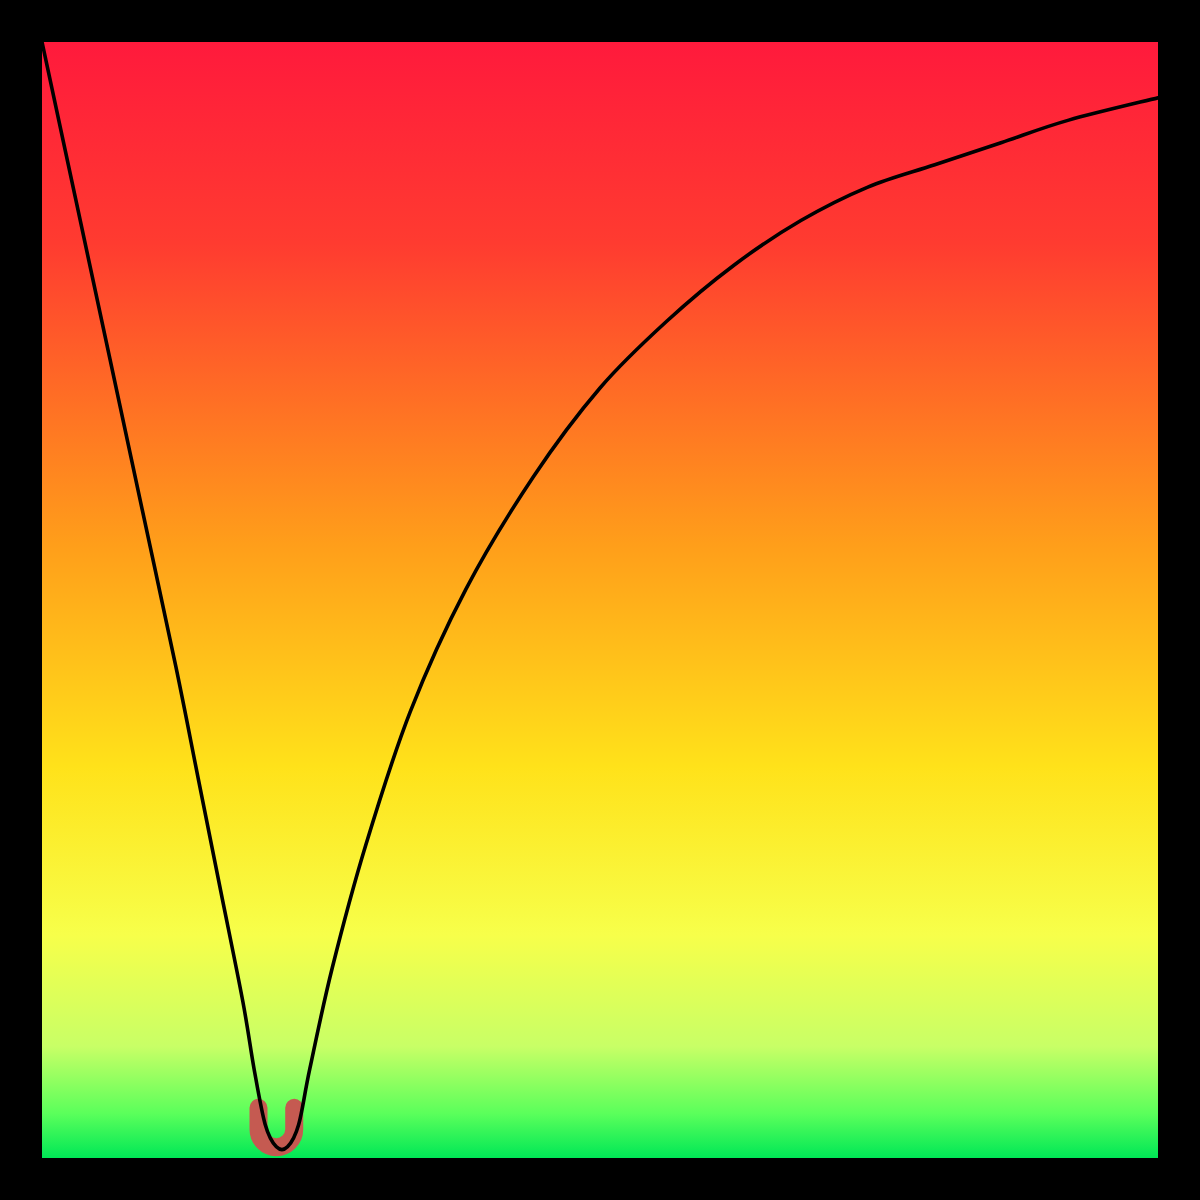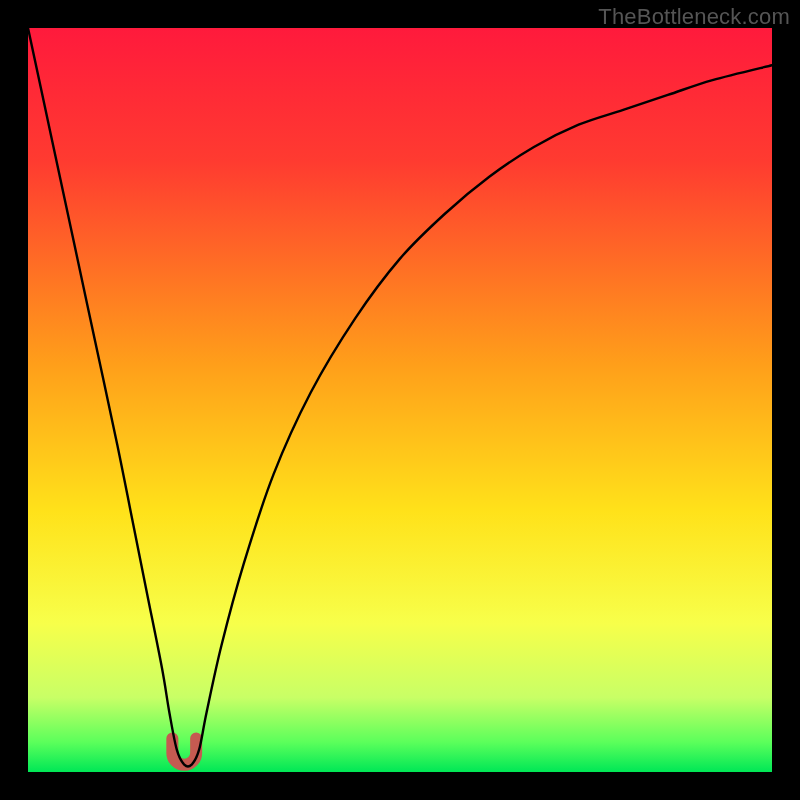--- a/index.html
+++ b/index.html
@@ -43,21 +43,20 @@
     position: absolute;
     inset: 0;
     z-index: 2;
   }
 </style>
 </head>
 <body>
 
 <div class="frame">
 
-  <div class="watermark">TheBottleneck.com</div>
 
   <div class="plot-area">
 
     <svg id="gradient-bg" width="744" height="744" viewBox="0 0 744 744" preserveAspectRatio="none" style="position:absolute;inset:0;z-index:1">
       <defs>
         <linearGradient id="grad" x1="0" y1="0" x2="0" y2="1">
             <stop offset="0%" stop-color="#ff1a3c"></stop>
             <stop offset="18%" stop-color="#ff3b30"></stop>
             <stop offset="45%" stop-color="#ff9e1a"></stop>
             <stop offset="65%" stop-color="#ffe21a"></stop>

